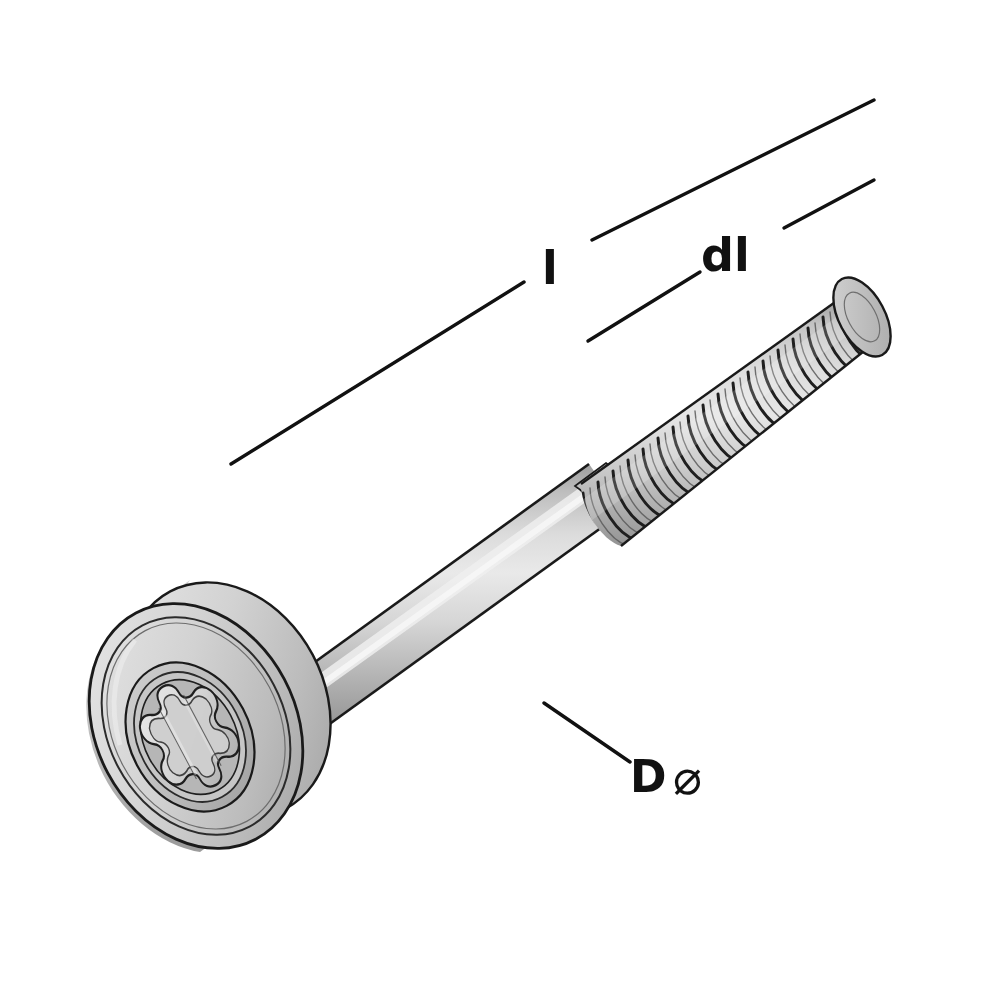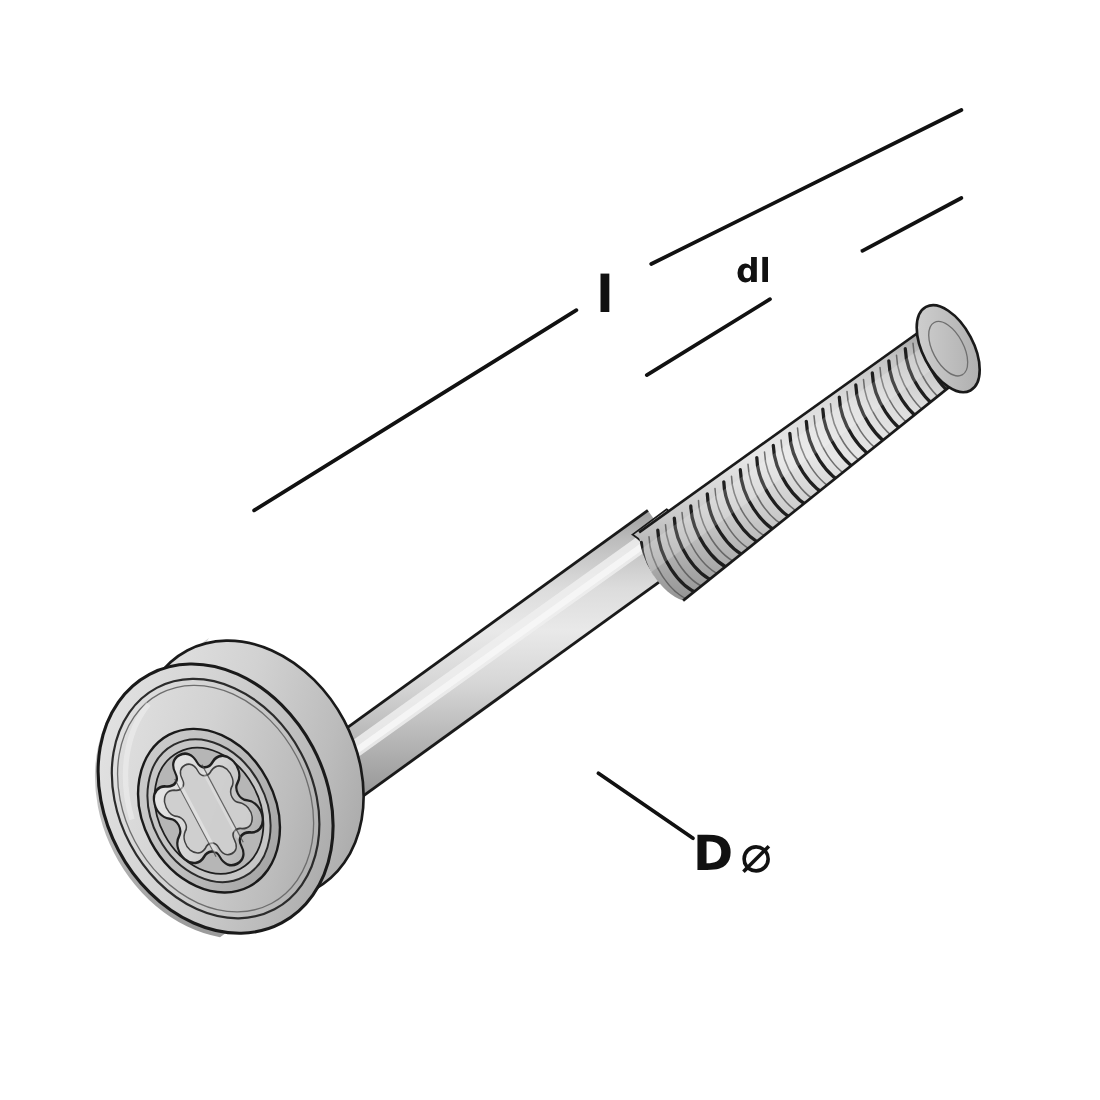--- a/index.html
+++ b/index.html
@@ -31,23 +31,23 @@
     white-space: nowrap;
     line-height: 1;
     user-select: none;
   }
   #label-l {
     left: 542px;
     top: 245px;
     font-size: 46px;
   }
   #label-dl {
-    left: 669px;
+    left: 701px;
     top: 232px;
-    font-size: 30px;
+    font-size: 46px;
   }
   #label-D {
     left: 630px;
     top: 755px;
     font-size: 44px;
   }
   #label-Dia {
     left: 673px;
     top: 753px;
     font-size: 48px;

